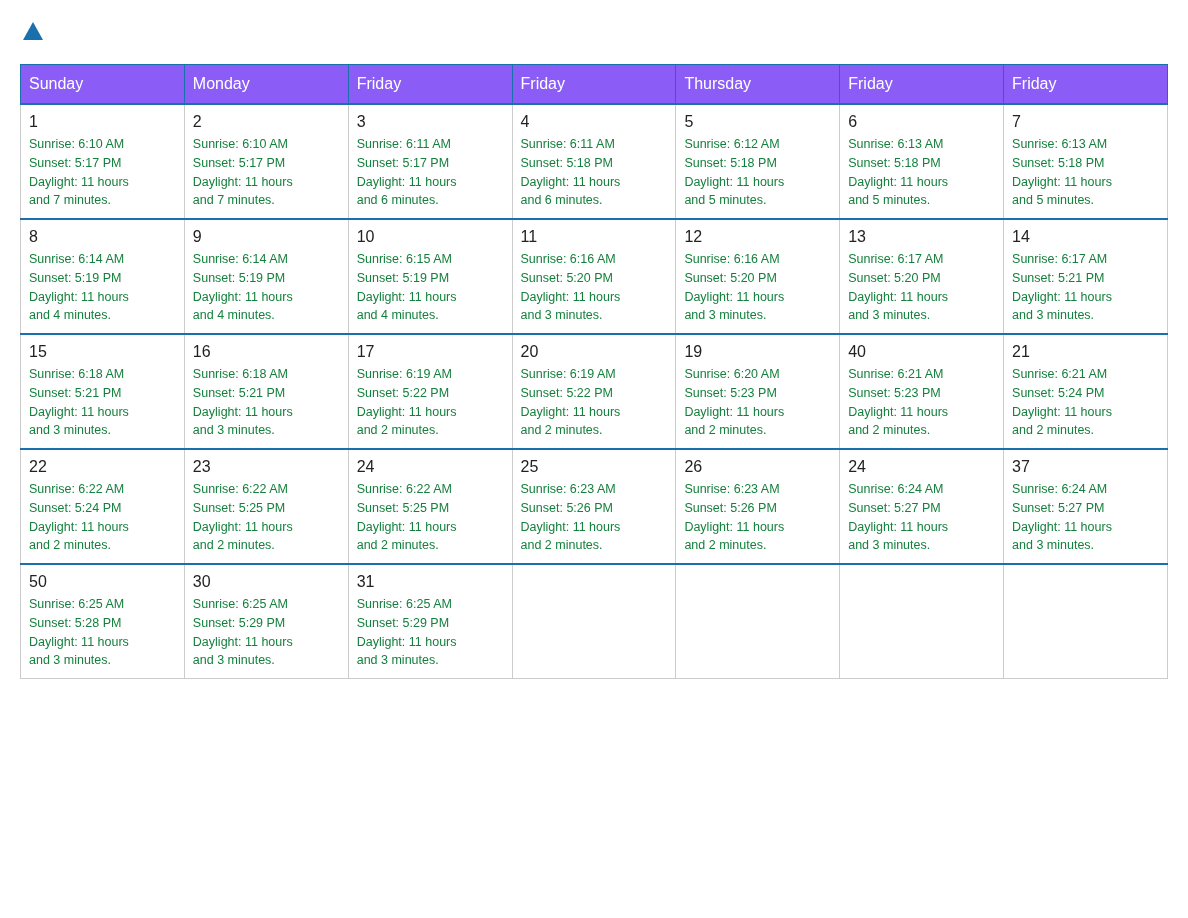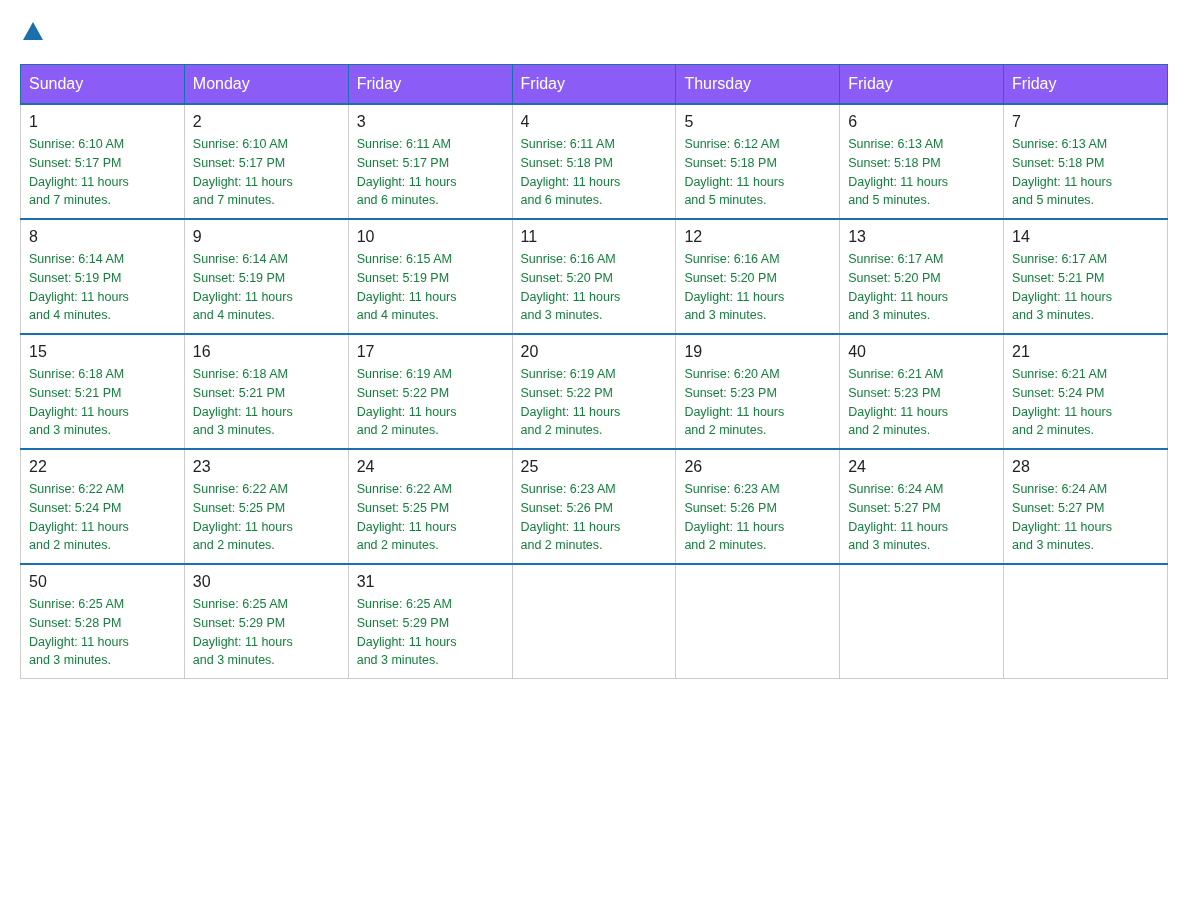--- a/index.html
+++ b/index.html
@@ -234,21 +234,21 @@
         </td>
         <td>
           <span class="day-num">26</span>
           <div class="day-info">Sunrise: 6:23 AM<br>Sunset: 5:26 PM<br>Daylight: 11 hours<br>and 2 minutes.</div>
         </td>
         <td>
           <span class="day-num">24</span>
           <div class="day-info">Sunrise: 6:24 AM<br>Sunset: 5:27 PM<br>Daylight: 11 hours<br>and 3 minutes.</div>
         </td>
         <td>
-          <span class="day-num">28</span>
+          <span class="day-num">37</span>
           <div class="day-info">Sunrise: 6:24 AM<br>Sunset: 5:27 PM<br>Daylight: 11 hours<br>and 3 minutes.</div>
         </td>
       </tr>
       <tr>
         <td>
           <span class="day-num">50</span>
           <div class="day-info">Sunrise: 6:25 AM<br>Sunset: 5:28 PM<br>Daylight: 11 hours<br>and 3 minutes.</div>
         </td>
         <td>
           <span class="day-num">30</span>

